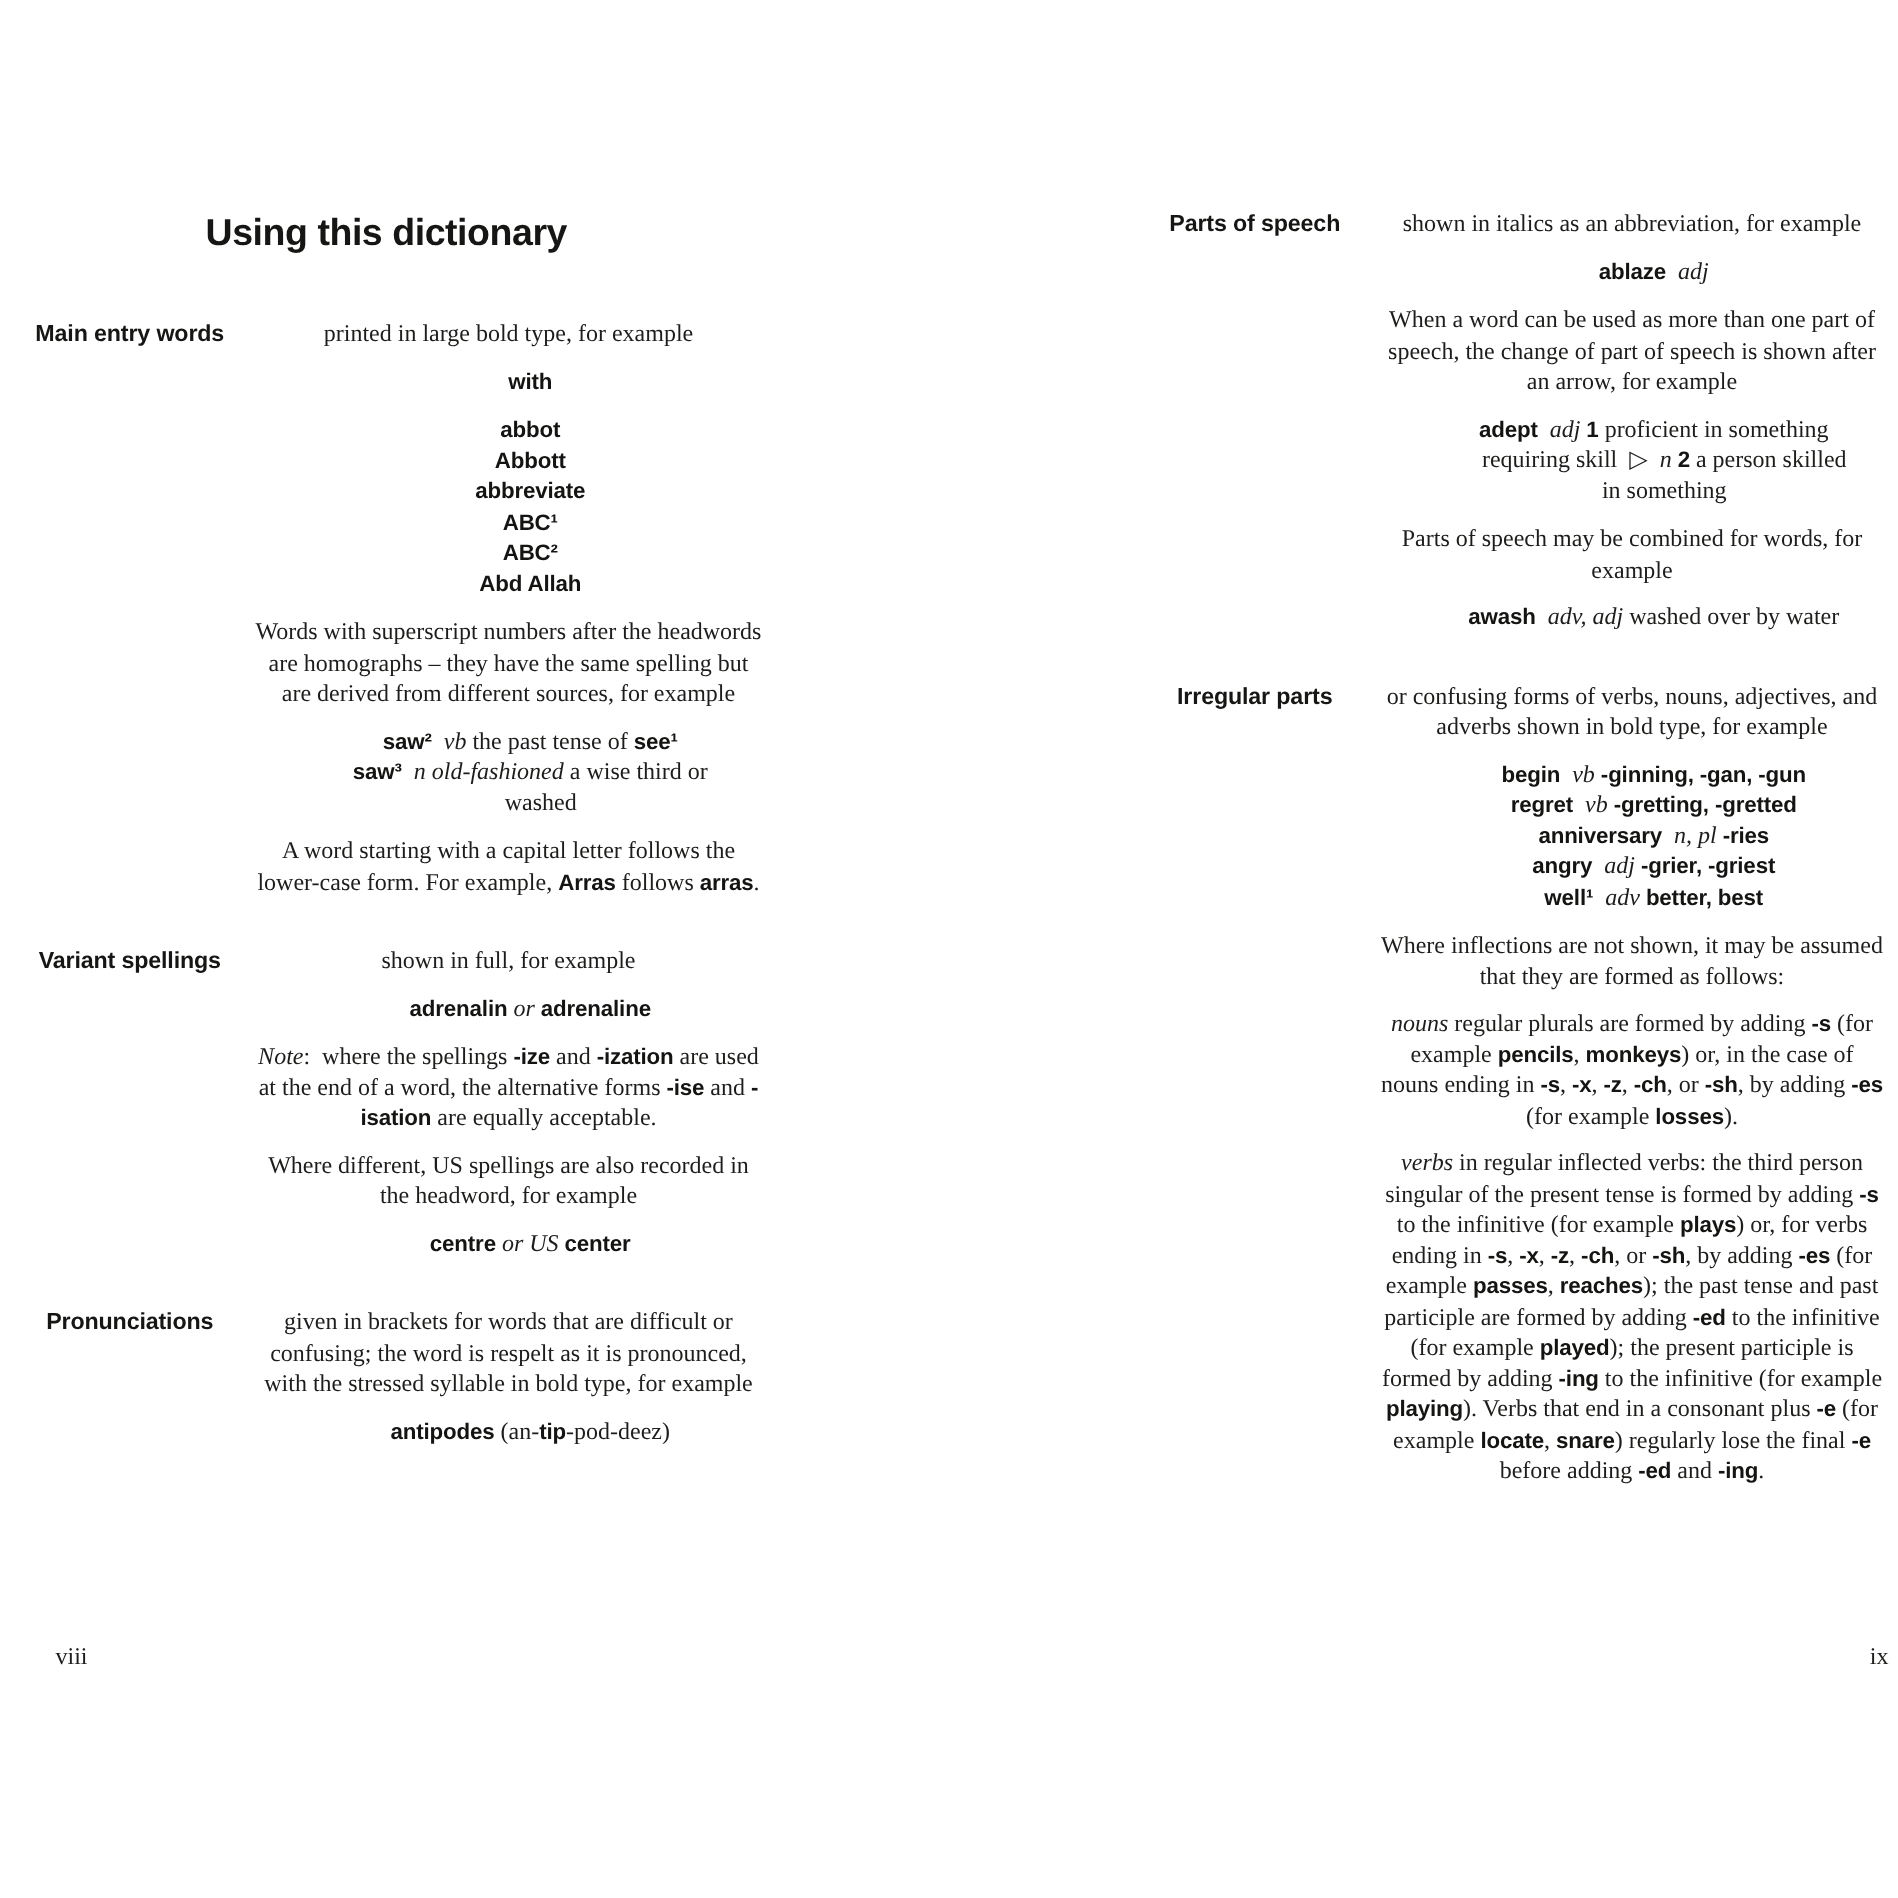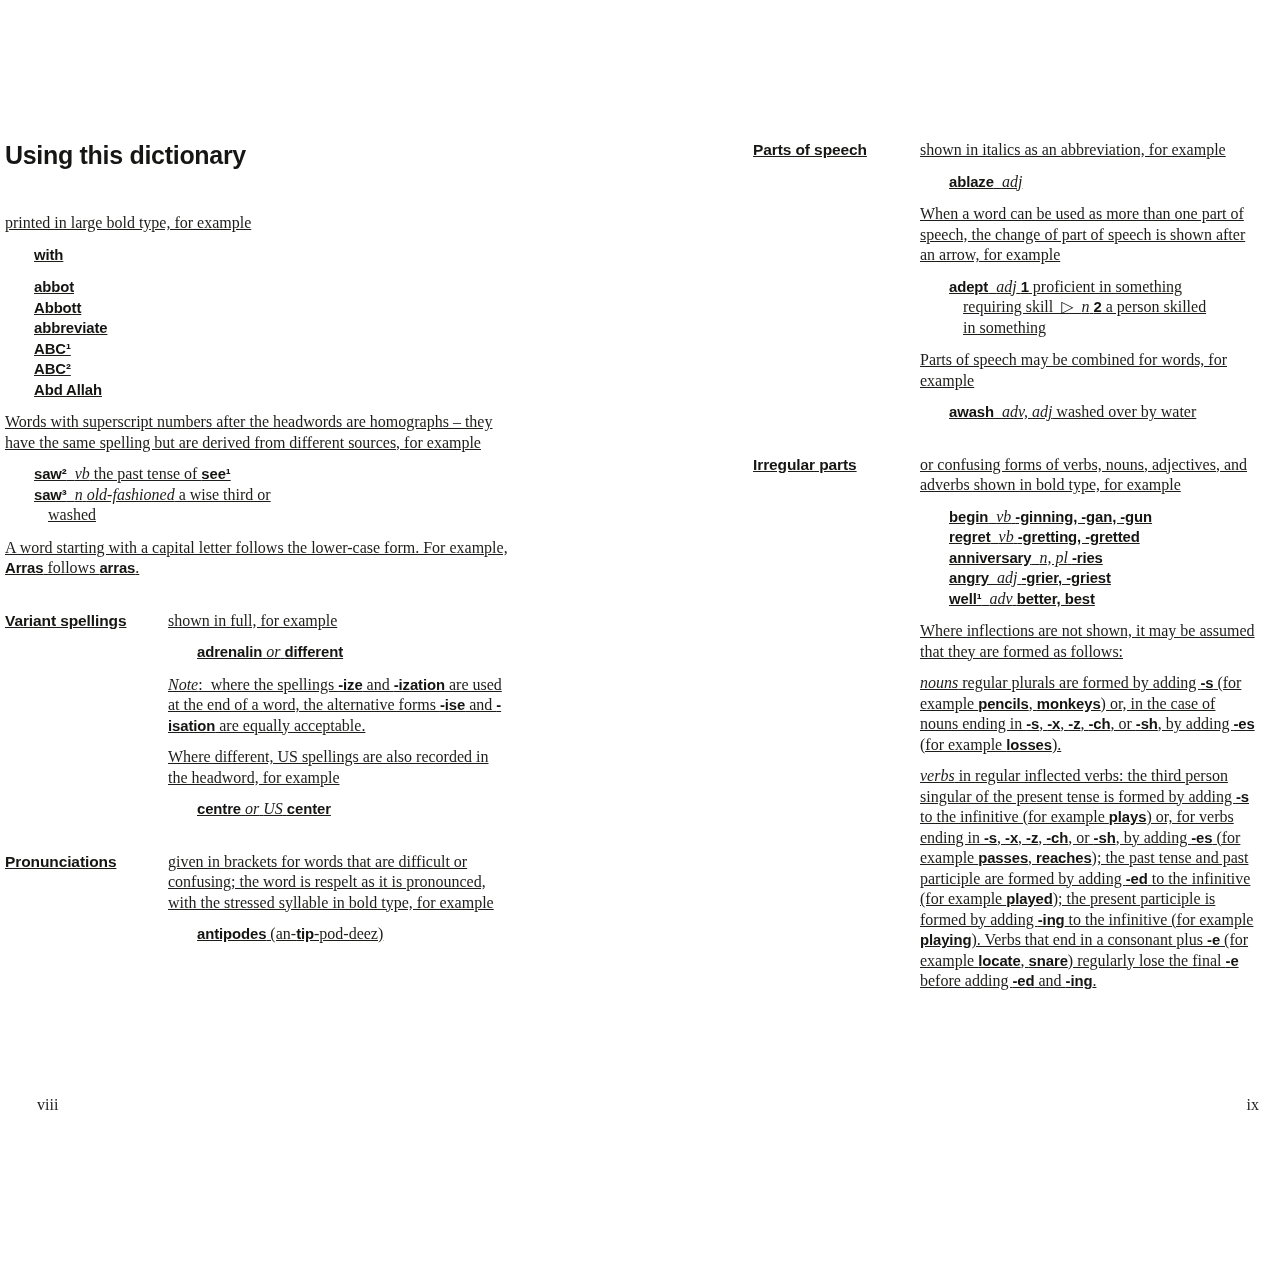--- a/index.html
+++ b/index.html
@@ -11,35 +11,36 @@
     overflow: hidden;
   }
   body {
     position: relative;
     font-family: "Liberation Serif", serif;
     color: #1d1d1b;
   }
   .page {
     position: absolute;
     top: 140px;
+    text-align: center;
   }
   .page-left  { left: 5px;   width: 505px; }
   .page-right { left: 753px; width: 503px; }
 
   .page-title {
     font-family: "Liberation Sans", sans-serif;
     font-weight: 700;
     font-size: 25px;
     line-height: 30px;
     letter-spacing: -0.3px;
     color: #161614;
     margin: 0 0 43px 0;
   }
 
-  .section { display: flex; margin-bottom: 32px; text-decoration: underline; }
+  .section { display: flex; margin-bottom: 32px; }
   .section:last-child { margin-bottom: 0; }
 
   .label {
     flex: 0 0 163px;
     font-family: "Liberation Sans", sans-serif;
     font-weight: 700;
     font-size: 15.5px;
     line-height: 20.5px;
     letter-spacing: -0.1px;
     color: #161614;
@@ -79,20 +80,21 @@
   .footer-left  { left: 5px; }
   .footer-right { right: 6px; }
 </style>
 </head>
 <body>
 
 <div class="page page-left">
   <h1 class="page-title">Using this dictionary</h1>
   <div id="left-sections">
       <div class="section">
+        <div class="label">Main entry words</div>
         <div class="content">
           <p class="para"><span>printed in large bold type, for example</span></p>
           <div class="example">
             <div class="ex-line"><span class="b">with</span></div>
           </div>
           <div class="example">
             <div class="ex-line"><span class="b">abbot</span></div>
             <div class="ex-line"><span class="b">Abbott</span></div>
             <div class="ex-line"><span class="b">abbreviate</span></div>
             <div class="ex-line"><span class="b">ABC¹</span></div>
@@ -106,21 +108,21 @@
             <div class="ex-line hang"><span>washed</span></div>
           </div>
           <p class="para"><span>A word starting with a capital letter follows the lower-case form. For example, </span><span class="b">Arras</span><span> follows </span><span class="b">arras</span><span>.</span></p>
         </div>
       </div>
       <div class="section">
         <div class="label">Variant spellings</div>
         <div class="content">
           <p class="para"><span>shown in full, for example</span></p>
           <div class="example">
-            <div class="ex-line"><span class="b">adrenalin</span><span> </span><span class="i">or</span><span> </span><span class="b">different</span></div>
+            <div class="ex-line"><span class="b">adrenalin</span><span> </span><span class="i">or</span><span> </span><span class="b">adrenaline</span></div>
           </div>
           <p class="para"><span class="i">Note</span><span>: where the spellings </span><span class="b">-ize</span><span> and </span><span class="b">-ization</span><span> are used at the end of a word, the alternative forms </span><span class="b">-ise</span><span> and </span><span class="b">-isation</span><span> are equally acceptable.</span></p>
           <p class="para"><span>Where different, US spellings are also recorded in the headword, for example</span></p>
           <div class="example">
             <div class="ex-line"><span class="b">centre</span><span> </span><span class="i">or</span><span> </span><span class="i">US</span><span> </span><span class="b">center</span></div>
           </div>
         </div>
       </div>
       <div class="section">
         <div class="label">Pronunciations</div>

